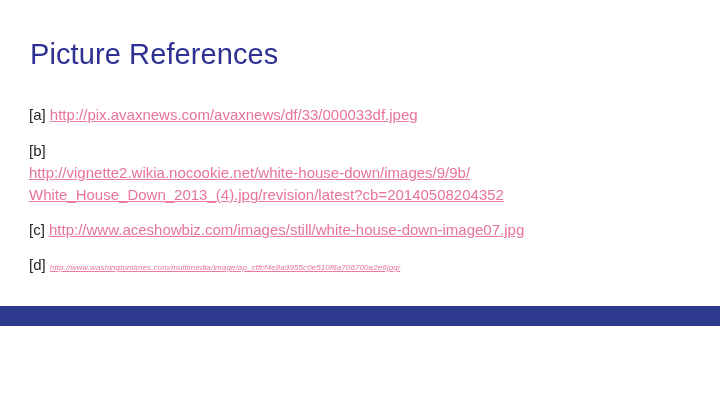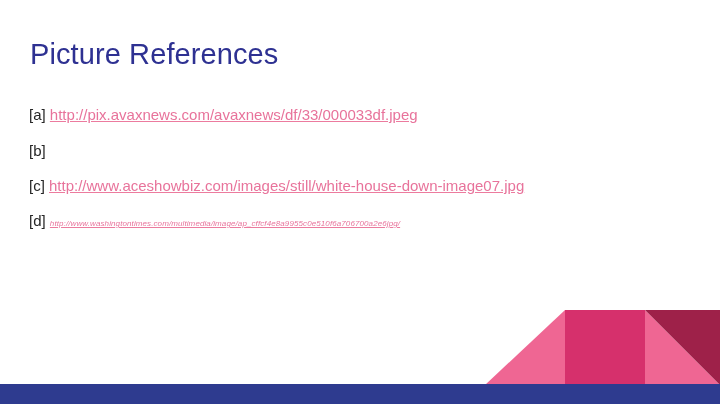--- a/index.html
+++ b/index.html
@@ -7,21 +7,21 @@
     margin: 0;
     padding: 0;
     background: #ffffff;
   }
   body {
     font-family: "Liberation Sans", sans-serif;
   }
   #slide {
     position: relative;
     width: 720px;
-    height: 404px;
+    height: 326px;
     background: #ffffff;
     overflow: hidden;
   }
 
   
   #slide-title {
     position: absolute;
     left: 30px;
     top: 37px;
     font-size: 29px;
@@ -123,20 +123,26 @@
       <div class="ref-line">
         <span class="ref-tag">[a]</span>
         <span class="ref-link rose">http://pix.avaxnews.com/avaxnews/df/33/000033df.jpeg</span>
       </div>
     </div>
 
     <div class="ref-entry entry-b">
       <div class="ref-tag-line">
         <span class="ref-tag">[b]</span>
       </div>
+      <div class="ref-url-line">
+        <span class="ref-link rose">http://vignette2.wikia.nocookie.net/white-house-down/images/9/9b/</span>
+      </div>
+      <div class="ref-url-line">
+        <span class="ref-link rose">White_House_Down_2013_(4).jpg/revision/latest?cb=20140508204352</span>
+      </div>
     </div>
 
     <div class="ref-entry entry-c">
       <div class="ref-line">
         <span class="ref-tag">[c]</span>
         <span class="ref-link rose">http://www.aceshowbiz.com/images/still/white-house-down-image07.jpg</span>
       </div>
     </div>
 
     <div class="ref-entry entry-d">

